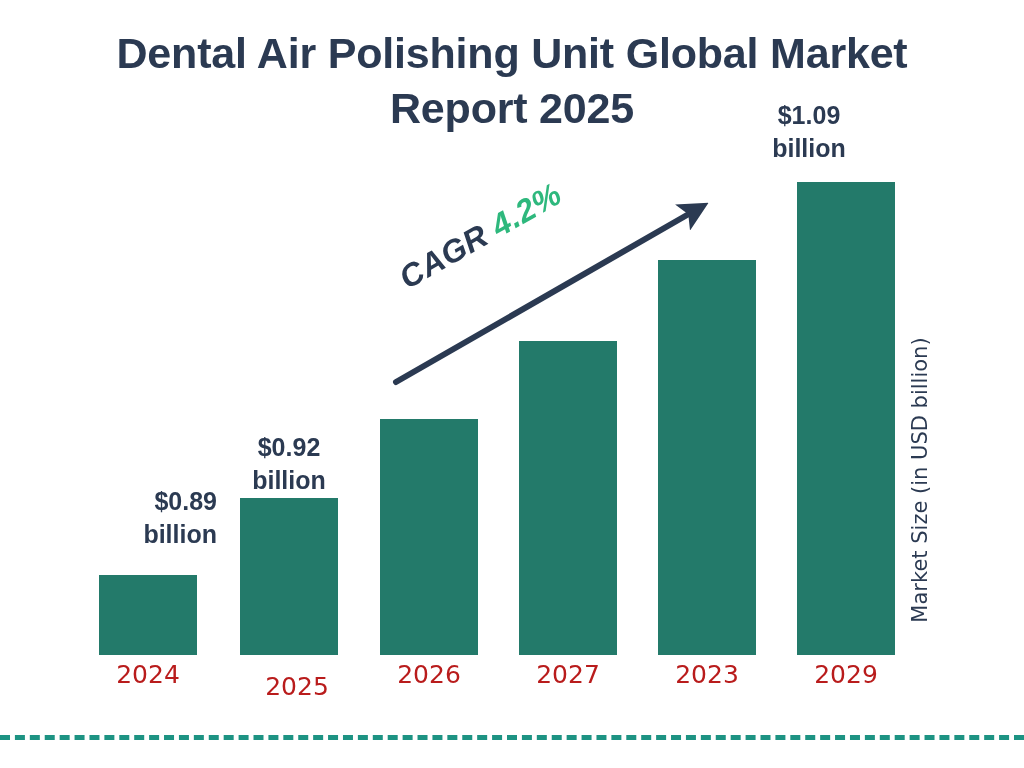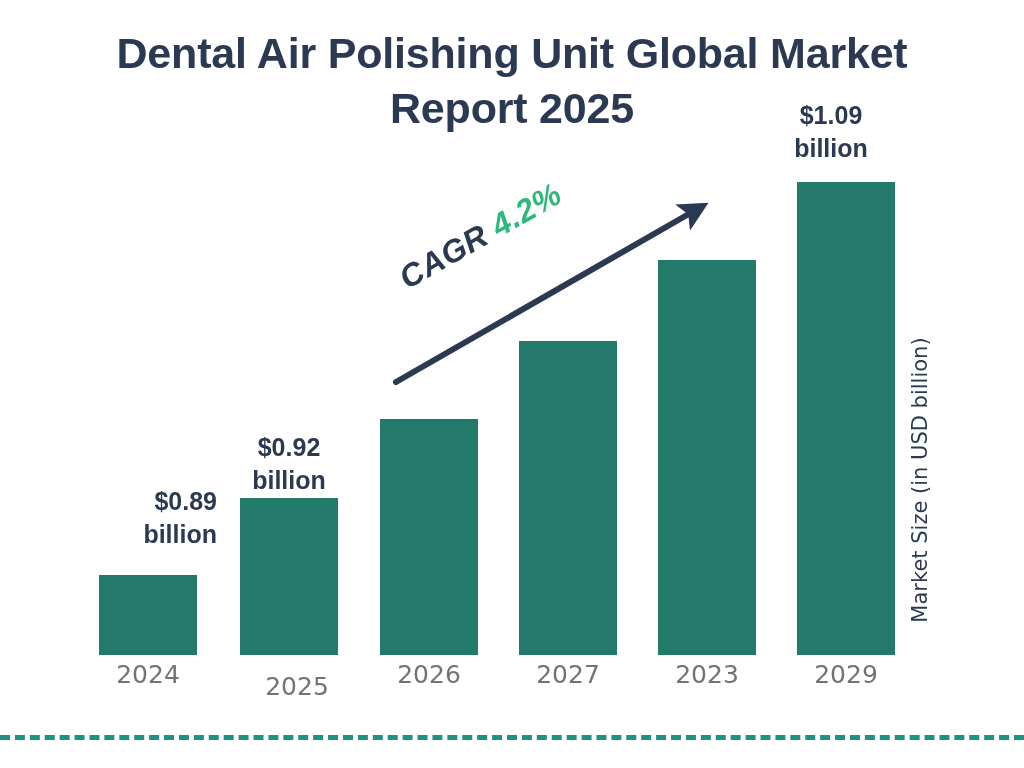--- a/index.html
+++ b/index.html
@@ -93,21 +93,21 @@
     font-weight: bold;
     line-height: 1.30;
     color: #2B3A52;
     white-space: pre-line;
   }
   .x-tick-label {
     position: absolute;
     top: 660px;
     text-align: center;
     font-size: 25px;
-    color: #737373;
+    color: #b91c1c;
     font-family: "DejaVu Sans", sans-serif;
     font-weight: 400;
   }
 
   
   #y-axis-title {
     position: absolute;
     left: 908px;
     top: 300px;
     width: 360px;
@@ -169,21 +169,21 @@
     <div class="bar" style="left:240px; top:498px; width:98px; height:157px;"></div>
     <div class="bar" style="left:380px; top:419px; width:98px; height:236px;"></div>
     <div class="bar" style="left:519px; top:341px; width:98px; height:314px;"></div>
     <div class="bar" style="left:658px; top:260px; width:98px; height:395px;"></div>
     <div class="bar" style="left:797px; top:182px; width:98px; height:473px;"></div>
 
     <div class="bar-value-label" style="left:79px; top:485px; width:138px;text-align:right;">$0.89
 billion</div>
     <div class="bar-value-label" style="left:220px; top:431px; width:138px;">$0.92
 billion</div>
-    <div class="bar-value-label" style="left:762px; top:99px; width:138px;">$1.09
+    <div class="bar-value-label" style="left:740px; top:99px; width:138px;">$1.09
 billion</div>
 
     <div class="x-tick-label" style="left:99px; width:98px;">2024</div>
     <div class="x-tick-label" style="left:248px; width:98px;margin-top:12px;">2025</div>
     <div class="x-tick-label" style="left:380px; width:98px;">2026</div>
     <div class="x-tick-label" style="left:519px; width:98px;">2027</div>
     <div class="x-tick-label" style="left:658px; width:98px;">2023</div>
     <div class="x-tick-label" style="left:797px; width:98px;">2029</div>
   </div>
 

